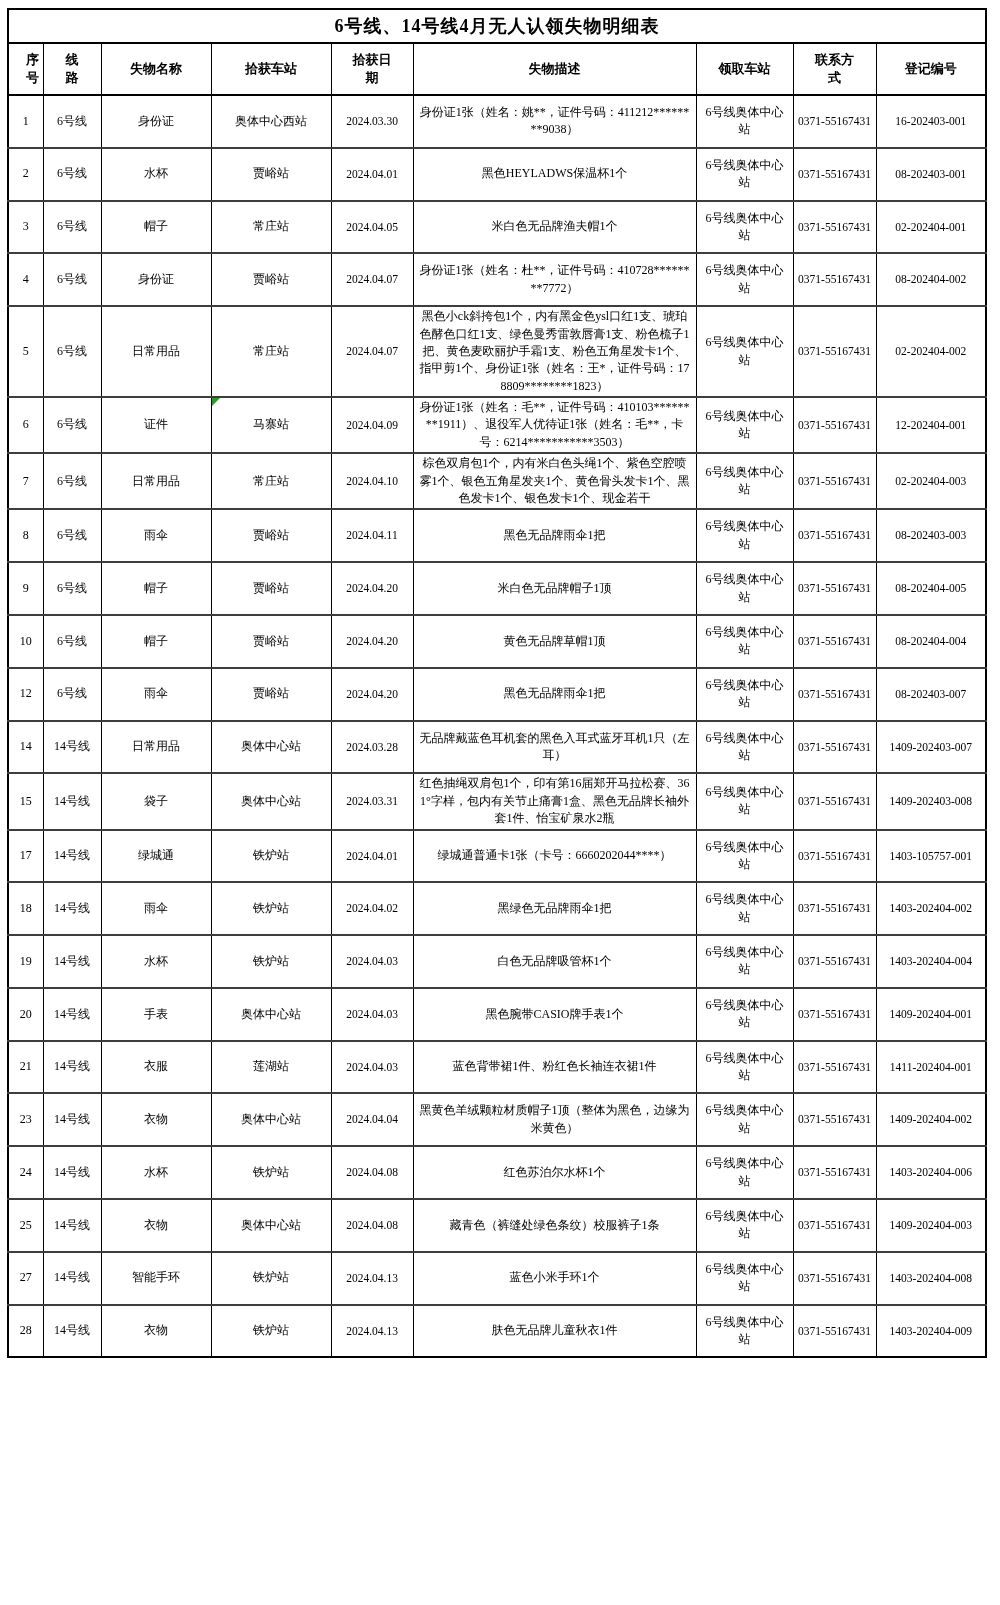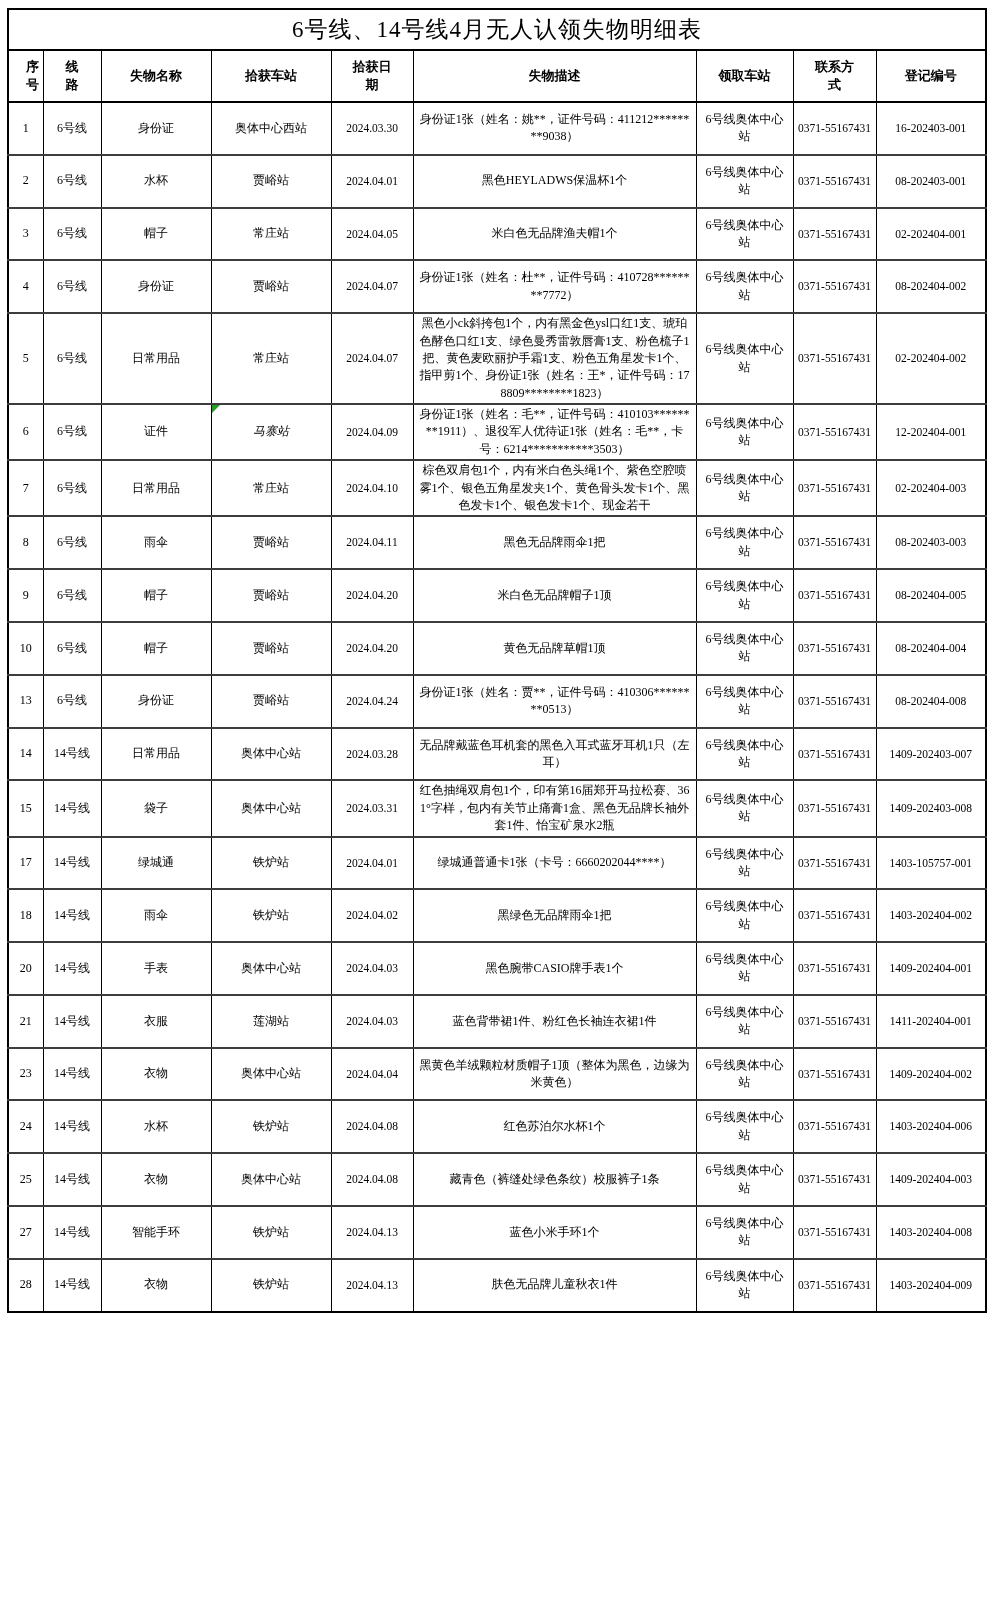--- a/index.html
+++ b/index.html
@@ -1,28 +1,28 @@
 <!DOCTYPE html>
 <html><head>
 <meta charset="utf-8">
 <style>
   html,body{margin:0;padding:0;background:#ffffff;}
   body{width:1000px;font-family:"Liberation Serif","DejaVu Serif",serif;color:#000;}
   .sheet{padding:8px 7px;}
   table{border-collapse:collapse;width:978px;table-layout:fixed;border:2px solid #000;background:#fff;}
   th,td{border:1px solid #000;text-align:center;vertical-align:middle;word-break:break-all;}
-  .title-cell{font-size:23px;font-weight:normal;padding:4px 2px;letter-spacing:1px;border-bottom:2px solid #000;}
+  .title-cell{font-size:18px;font-weight:bold;padding:4px 2px;letter-spacing:1px;border-bottom:2px solid #000;}
   thead th.col-h{font-size:13px;font-weight:bold;padding:7px 17px;border-bottom:2px solid #000;}
   tbody td{font-size:12px;line-height:1.45;padding:8px 4px;border-top:2px solid #3d3d3d;}
   tbody tr:first-child td{border-top:none;}
   td[data-name="cell-description"]{padding:1px 6px;}
   td[data-name="cell-registration-no"],td[data-name="cell-contact"],td[data-name="cell-date-found"]{font-size:11.5px;}
   .w1{width:35px}.w2{width:58px}.w3{width:110px}.w4{width:120px}.w5{width:82px}
   .w6{width:283px}.w7{width:97px}.w8{width:83px}.w9{width:110px}
-  .has-marker{position:relative;font-style:italic;}
+  .has-marker{position:relative;}
   .green-triangle{position:absolute;top:0;left:0;width:0;height:0;
     border-top:8px solid #21a121;border-right:8px solid transparent;display:block;}
 </style>
 </head>
 <body>
 
 <div class="sheet" data-name="document-sheet">
   <table data-name="lost-items-table">
     <colgroup>
       <col class="w1">
@@ -156,29 +156,29 @@
           <td data-name="cell-line">6号线</td>
           <td data-name="cell-item-name">帽子</td>
           <td data-name="cell-station-found">贾峪站</td>
           <td data-name="cell-date-found">2024.04.20</td>
           <td data-name="cell-description">黄色无品牌草帽1顶</td>
           <td data-name="cell-pickup-station">6号线奥体中心站</td>
           <td data-name="cell-contact">0371-55167431</td>
           <td data-name="cell-registration-no">08-202404-004</td>
         </tr>
         <tr data-name="table-row">
-          <td data-name="cell-seq">13</td>
-          <td data-name="cell-line">6号线</td>
-          <td data-name="cell-item-name">身份证</td>
-          <td data-name="cell-station-found">贾峪站</td>
-          <td data-name="cell-date-found">2024.04.24</td>
-          <td data-name="cell-description">身份证1张（姓名：贾**，证件号码：410306********0513）</td>
-          <td data-name="cell-pickup-station">6号线奥体中心站</td>
-          <td data-name="cell-contact">0371-55167431</td>
-          <td data-name="cell-registration-no">08-202404-008</td>
+          <td data-name="cell-seq">12</td>
+          <td data-name="cell-line">6号线</td>
+          <td data-name="cell-item-name">雨伞</td>
+          <td data-name="cell-station-found">贾峪站</td>
+          <td data-name="cell-date-found">2024.04.20</td>
+          <td data-name="cell-description">黑色无品牌雨伞1把</td>
+          <td data-name="cell-pickup-station">6号线奥体中心站</td>
+          <td data-name="cell-contact">0371-55167431</td>
+          <td data-name="cell-registration-no">08-202403-007</td>
         </tr>
         <tr data-name="table-row">
           <td data-name="cell-seq">14</td>
           <td data-name="cell-line">14号线</td>
           <td data-name="cell-item-name">日常用品</td>
           <td data-name="cell-station-found">奥体中心站</td>
           <td data-name="cell-date-found">2024.03.28</td>
           <td data-name="cell-description">无品牌戴蓝色耳机套的黑色入耳式蓝牙耳机1只（左耳）</td>
           <td data-name="cell-pickup-station">6号线奥体中心站</td>
           <td data-name="cell-contact">0371-55167431</td>
@@ -209,20 +209,31 @@
         <tr data-name="table-row">
           <td data-name="cell-seq">18</td>
           <td data-name="cell-line">14号线</td>
           <td data-name="cell-item-name">雨伞</td>
           <td data-name="cell-station-found">铁炉站</td>
           <td data-name="cell-date-found">2024.04.02</td>
           <td data-name="cell-description">黑绿色无品牌雨伞1把</td>
           <td data-name="cell-pickup-station">6号线奥体中心站</td>
           <td data-name="cell-contact">0371-55167431</td>
           <td data-name="cell-registration-no">1403-202404-002</td>
+        </tr>
+        <tr data-name="table-row">
+          <td data-name="cell-seq">19</td>
+          <td data-name="cell-line">14号线</td>
+          <td data-name="cell-item-name">水杯</td>
+          <td data-name="cell-station-found">铁炉站</td>
+          <td data-name="cell-date-found">2024.04.03</td>
+          <td data-name="cell-description">白色无品牌吸管杯1个</td>
+          <td data-name="cell-pickup-station">6号线奥体中心站</td>
+          <td data-name="cell-contact">0371-55167431</td>
+          <td data-name="cell-registration-no">1403-202404-004</td>
         </tr>
         <tr data-name="table-row">
           <td data-name="cell-seq">20</td>
           <td data-name="cell-line">14号线</td>
           <td data-name="cell-item-name">手表</td>
           <td data-name="cell-station-found">奥体中心站</td>
           <td data-name="cell-date-found">2024.04.03</td>
           <td data-name="cell-description">黑色腕带CASIO牌手表1个</td>
           <td data-name="cell-pickup-station">6号线奥体中心站</td>
           <td data-name="cell-contact">0371-55167431</td>

